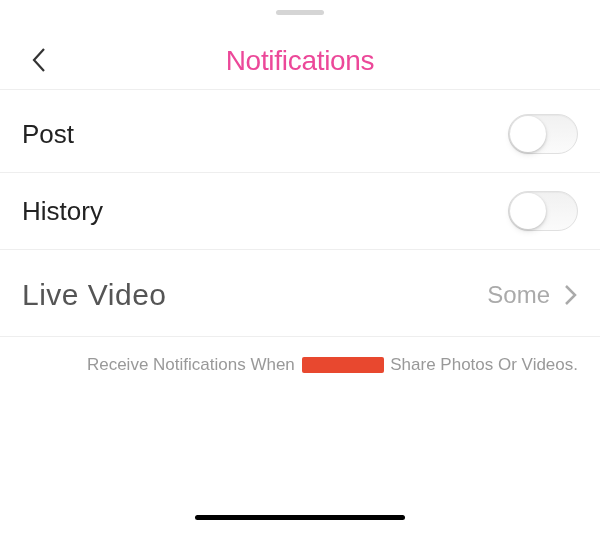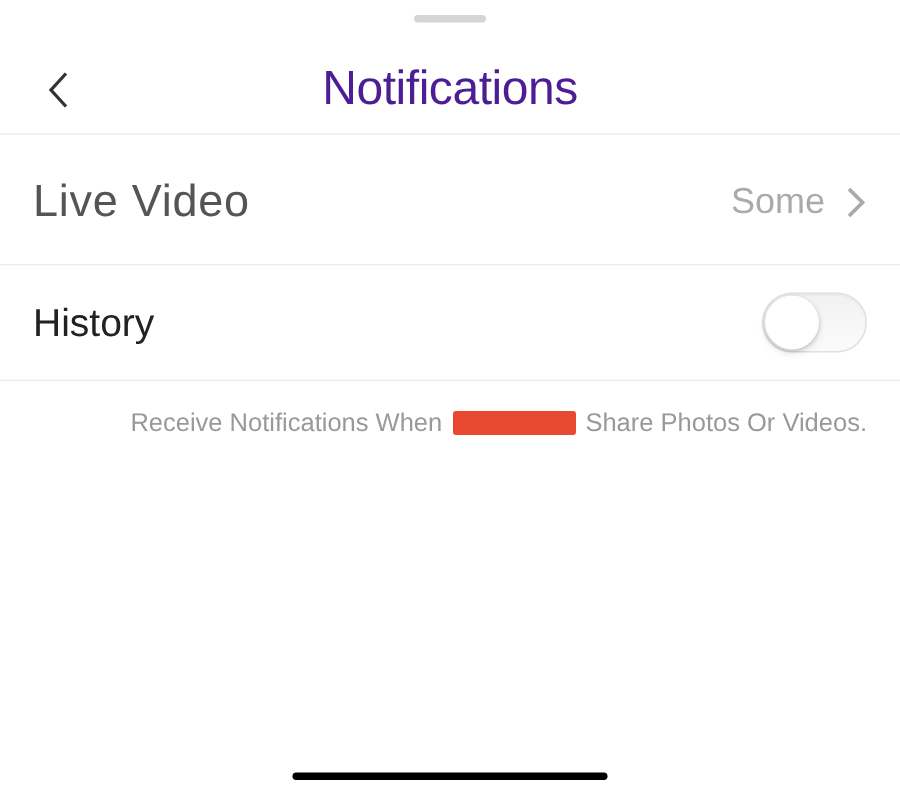--- a/index.html
+++ b/index.html
@@ -48,23 +48,23 @@
       cursor: pointer;
     }
     .back-btn svg {
       width: 18px;
       height: 28px;
       stroke: #333;
       stroke-width: 2.2;
       fill: none;
     }
     .title {
-      font-size: 32px;
+      font-size: 28px;
       font-weight: 400;
-      color: #4c1d95;
+      color: #ec4899;
       letter-spacing: -0.3px;
     }
     .content {
       padding: 0;
     }
     .row {
       display: flex;
       align-items: center;
       justify-content: space-between;
       padding: 18px 22px;
@@ -162,37 +162,43 @@
   <button class="back-btn">
     <svg viewBox="0 0 18 28">
       <polyline points="14,3 4,14 14,25"></polyline>
     </svg>
   </button>
   <div class="title">Notifications</div>
 </div>
 
 <div class="content">
 
+  <div class="row">
+    <span class="label">Post</span>
+    <div class="toggle">
+      <div class="knob"></div>
+    </div>
+  </div>
+
+  <div class="row">
+    <span class="label">History</span>
+    <div class="toggle">
+      <div class="knob"></div>
+    </div>
+  </div>
 
   <div class="row live">
     <span class="label">Live Video</span>
     <div class="right-side">
       <span class="value-text">Some</span>
       <svg class="chevron" viewBox="0 0 14 22">
         <polyline points="2,2 11,11 2,20"></polyline>
       </svg>
     </div>
   </div>
 
-  <div class="row">
-    <span class="label">History</span>
-    <div class="toggle">
-      <div class="knob"></div>
-    </div>
-  </div>
-
   <div class="footer-text">
     <span>Receive Notifications When </span><span class="redact"></span><span> Share Photos Or Videos.</span>
   </div>
 
 </div>
 
 <div class="home-indicator"></div>
 
 </body></html>

